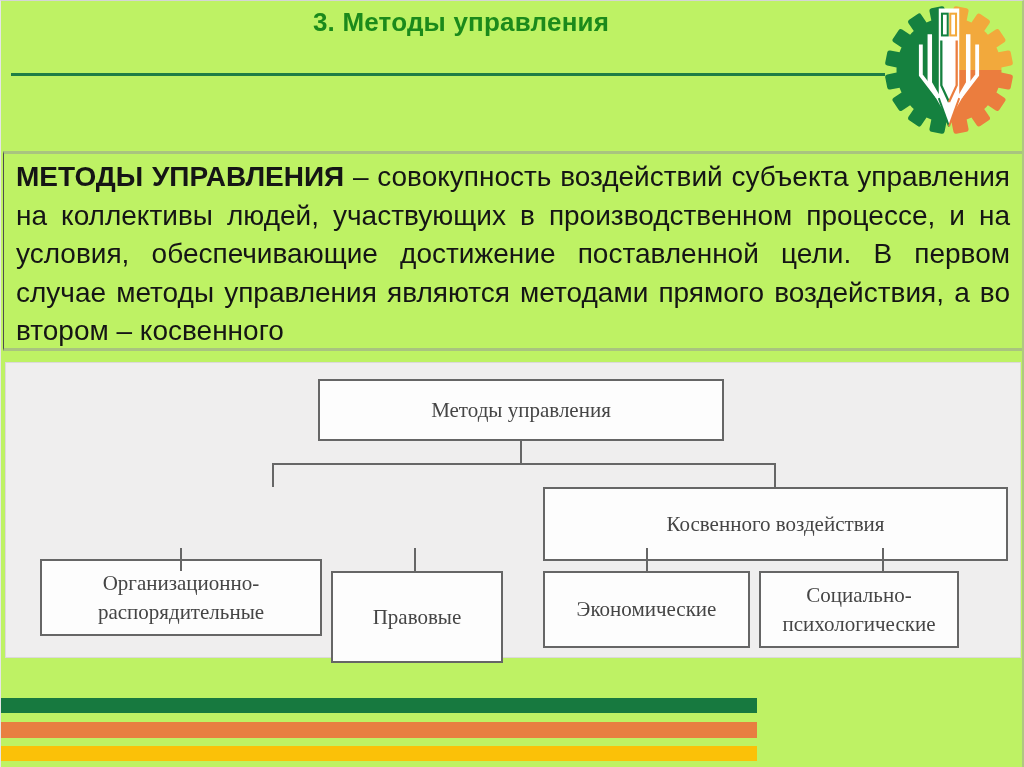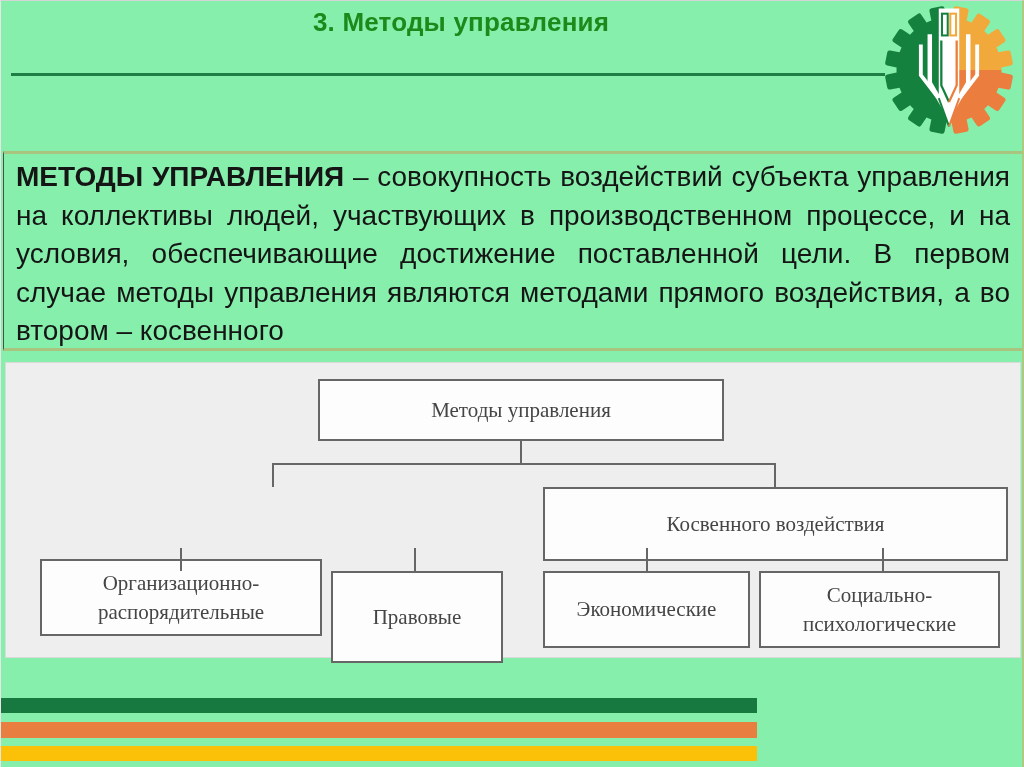--- a/index.html
+++ b/index.html
@@ -1,19 +1,19 @@
 <!DOCTYPE html>
 <html lang="ru"><head>
 <meta charset="utf-8">
 <style>
   html,body{margin:0;padding:0;background:#ffffff;}
   .slide{
     position:relative;
     width:1024px;height:767px;
-    background:#86efac;
+    background:#bef264;
     overflow:hidden;
     box-sizing:border-box;
     border-top:1px solid #d5d5d5;
     border-left:1px solid #e6e6e6;
     border-right:2px solid #aec981;
     font-family:"Liberation Sans","DejaVu Sans",sans-serif;
   }
   
   .page-title{
     position:absolute;top:6px;left:0;width:920px;
@@ -59,21 +59,21 @@
     line-height:1.35;
   }
   .vline,.hline{position:absolute;background:#666666;}
   
   .n-root {left:312px;top:16px; width:406px;height:62px;}
   .n-left {left:34px; top:124px;width:462px;height:61px;}
   .n-right{left:537px;top:124px;width:465px;height:74px;}
   .n-c1{left:34px; top:196px;width:282px;height:77px;}
   .n-c2{left:325px;top:208px;width:172px;height:92px;}
   .n-c3{left:537px;top:208px;width:207px;height:77px;}
-  .n-c4{left:753px;top:208px;width:241px;height:77px;}
+  .n-c4{left:753px;top:208px;width:200px;height:77px;}
   
   .cn-root {left:514px;top:78px; width:2px;height:24px;}
   .cn-h1   {left:266px;top:100px;width:504px;height:2px;}
   .cn-l    {left:266px;top:100px;width:2px;height:24px;}
   .cn-r    {left:768px;top:100px;width:2px;height:24px;}
   .cn-c1   {left:174px;top:185px;width:2px;height:23px;}
   .cn-c2   {left:408px;top:185px;width:2px;height:23px;}
   .cn-c3   {left:640px;top:185px;width:2px;height:23px;}
   .cn-c4   {left:876px;top:185px;width:2px;height:23px;}
   

